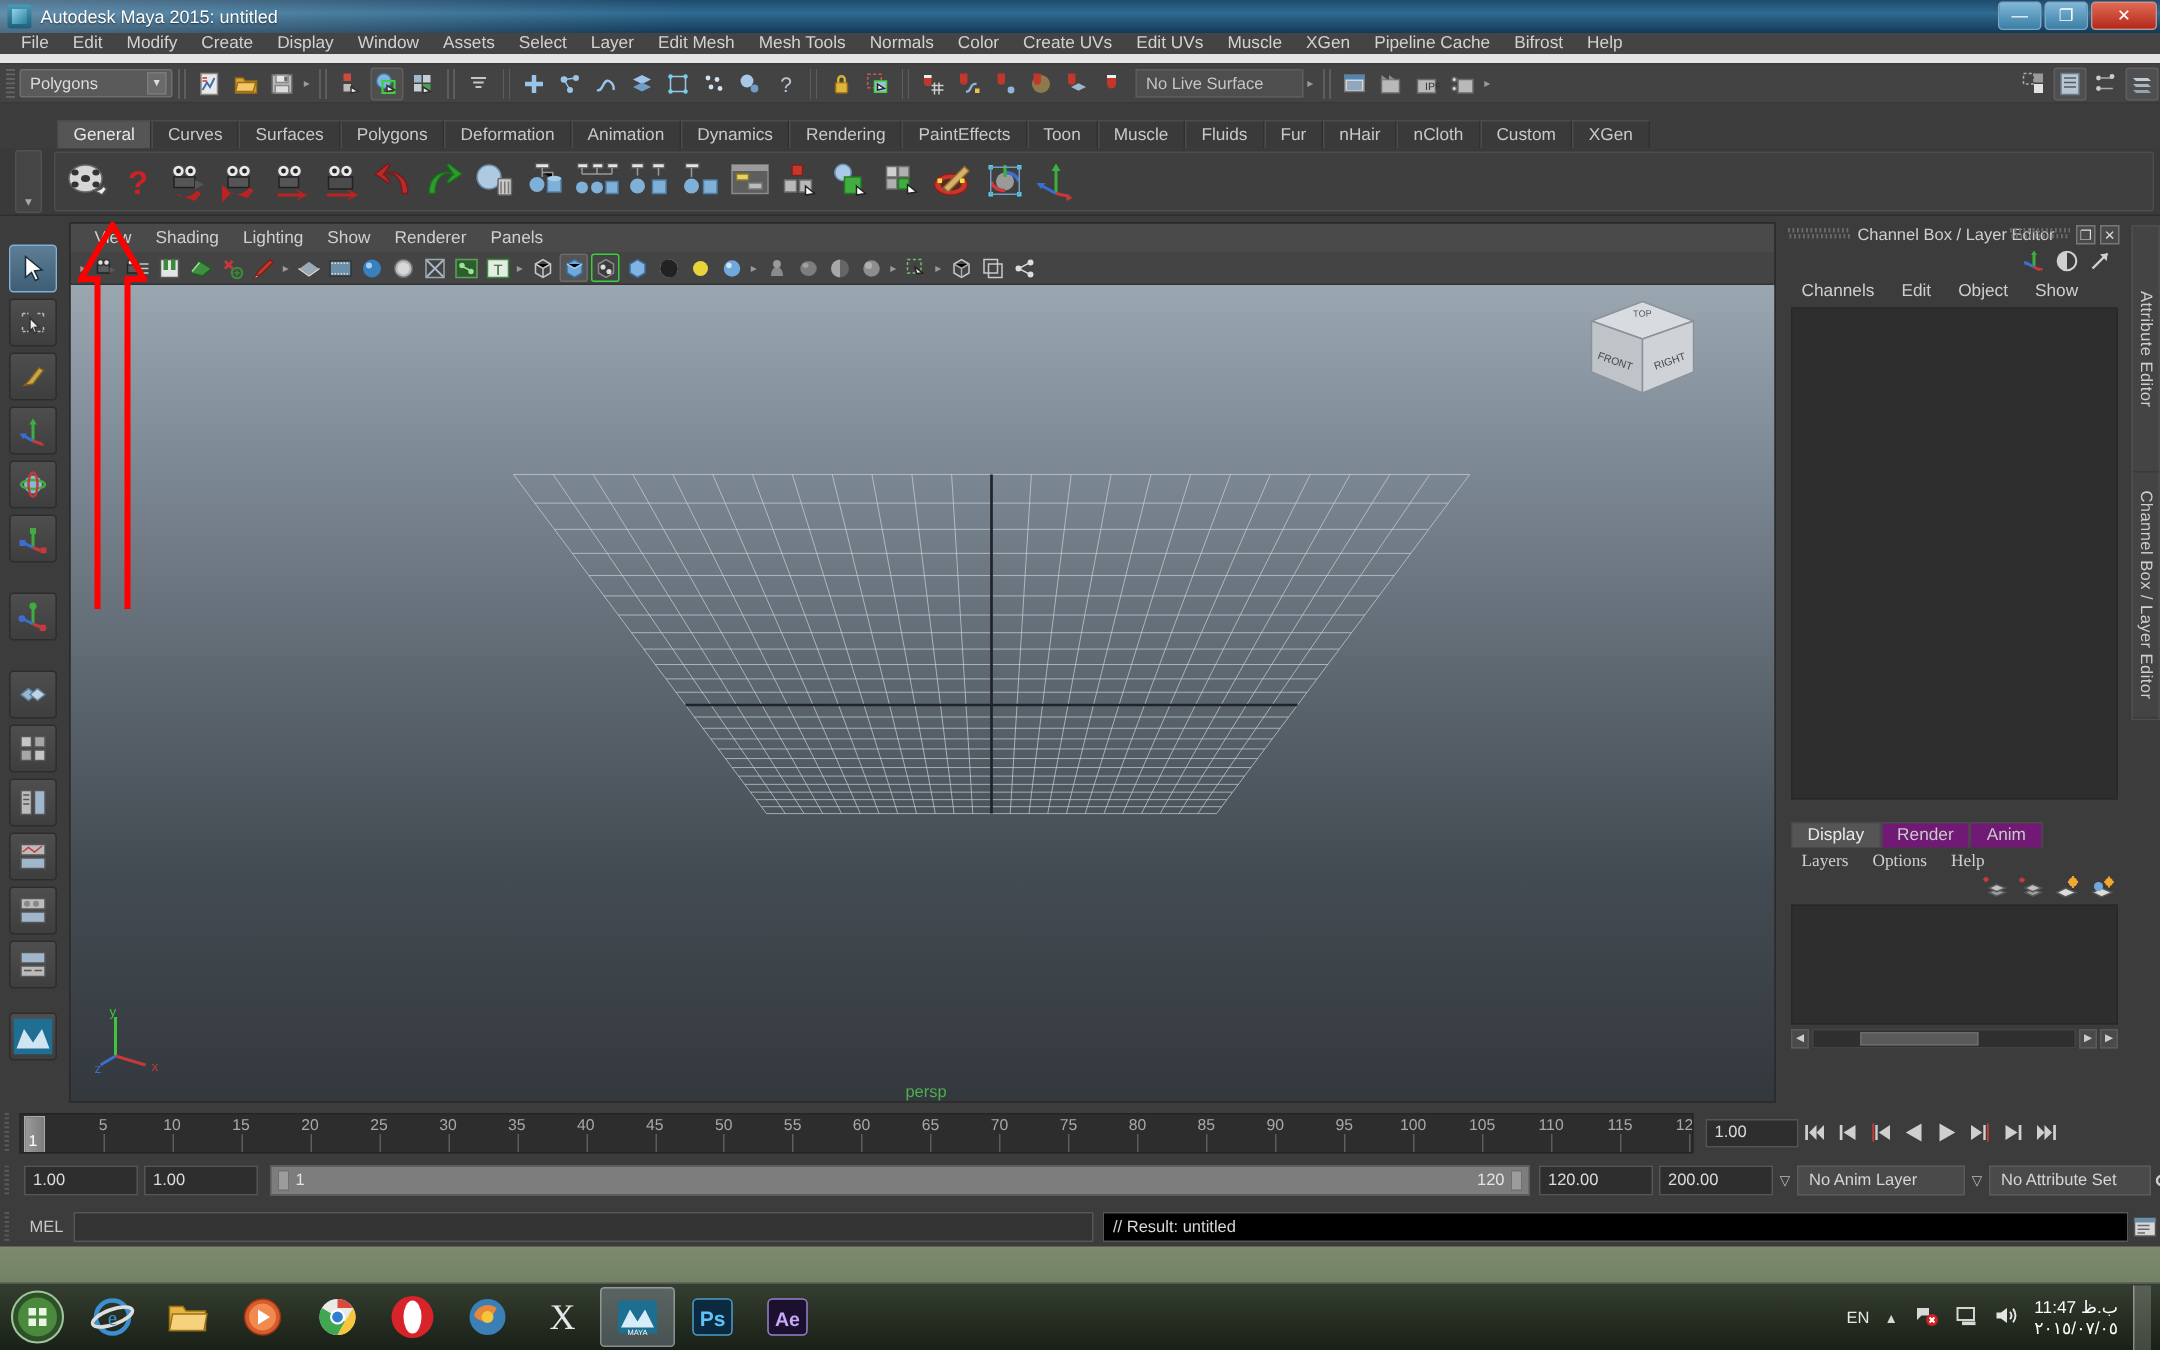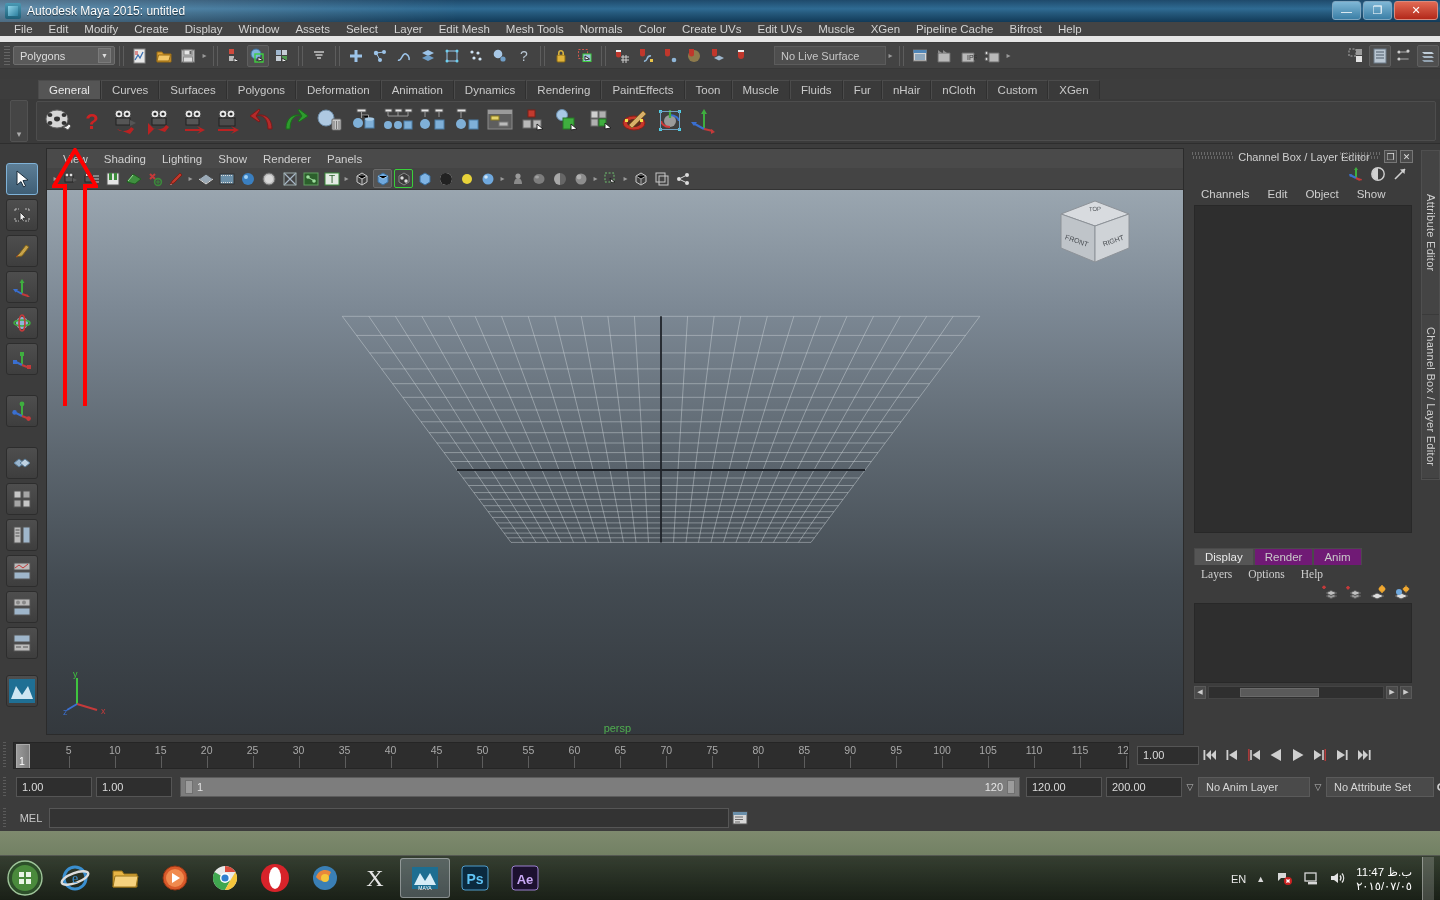--- a/index.html
+++ b/index.html
@@ -70,21 +70,21 @@
   .tri-div{width:9px;height:20px;flex:0 0 auto;display:flex;align-items:center;justify-content:center;color:#9a9a9a;font-size:8px;}
 
   .ic{ width:22px;height:22px;flex:0 0 auto; position:relative;
        display:flex;align-items:center;justify-content:center;
        border:1px solid transparent; border-radius:2px; margin:0 1px; overflow:hidden;}
   .ic.sunken{ background:#4f4f4f; border-color:#5f5f5f; }
   .ic svg{ display:block; }
 
   .live-surface{
     height:19px;width:112px;background:#4e4e4e;border:1px solid #5c5c5c;
-    display:flex;align-items:center;padding-left:6px;color:#c6c6c6;font-size:11px;margin-left:20px;
+    display:flex;align-items:center;padding-left:6px;color:#c6c6c6;font-size:11px;margin-left:3px;
   }
 
   
   .shelftabs{
     position:absolute;left:0;top:79px;width:1440px;height:20px;
     background:#3d3d3d;display:flex;align-items:flex-end;padding-left:38px;
   }
   .stab{
     height:19px;padding:0 10px;display:flex;align-items:center;font-size:11.5px;
     color:#c9c9c9;background:#3a3a3a;border-left:1px solid #4b4b4b;border-right:1px solid #303030;
@@ -1299,20 +1299,21 @@
           <path d="M8 8h8M13 8v3M16 8v3" stroke="#cfcfcf" stroke-width="1.6"></path>
         </svg>
       </div>
 
   </div>
 
   <div class="cmdrow">
     <div class="tl-grip" style="height:20px;"></div>
     <div class="mel-lbl">MEL</div>
     <input class="cmd-input" style="width: 680px; color: rgb(221, 221, 221); padding-left: 5px; font-size: 11px; font-family: &quot;Liberation Sans&quot;, sans-serif;" value="">
+    <div class="result-bar" style="width:684px;margin-left:6px;">// Result: untitled</div>
     <div class="help-ic">
         <svg width="18" height="16" viewBox="0 0 18 16">
           <rect x="2" y="2" width="14" height="12" fill="#d8d8d8" stroke="#555"></rect>
           <rect x="2" y="2" width="14" height="3" fill="#6a8faa"></rect>
           <path d="M4 7h8M4 9.5h8M4 12h5" stroke="#6a6a6a"></path>
         </svg>
       </div>
   </div>
 
   <div class="desktop"></div>

